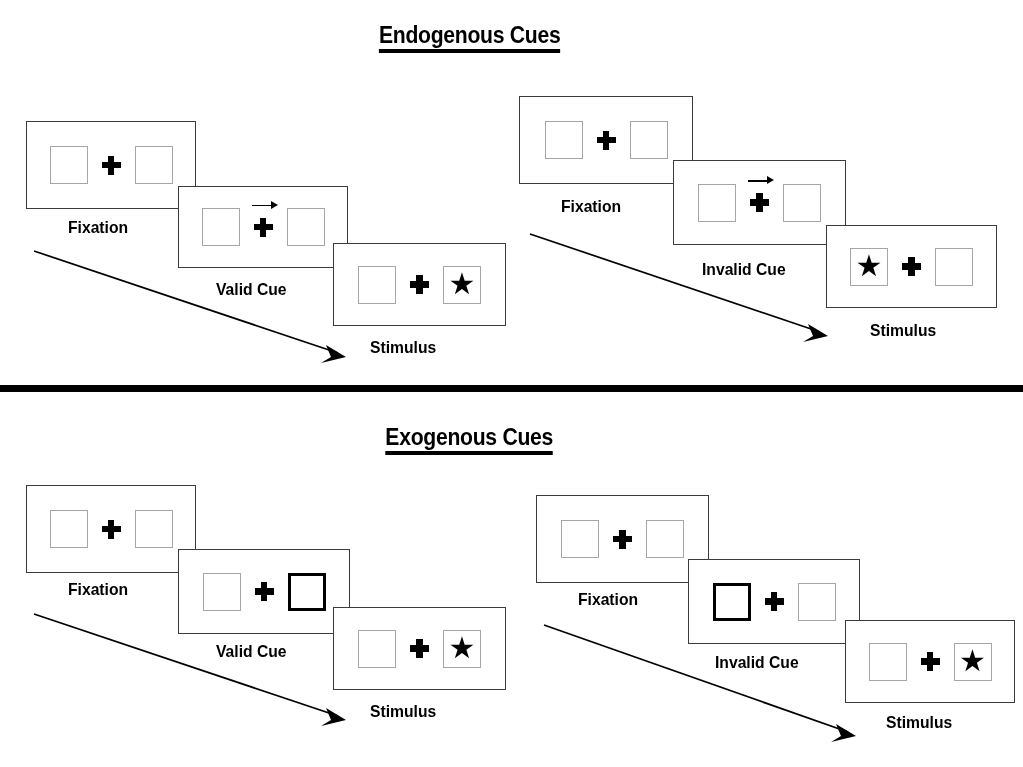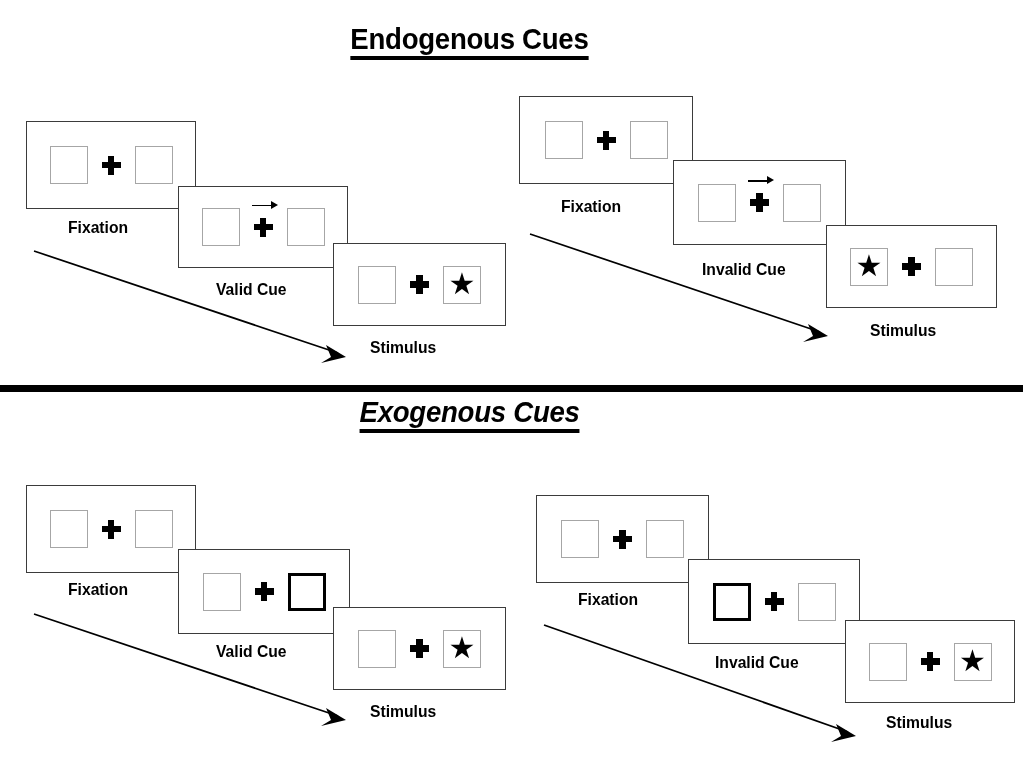--- a/index.html
+++ b/index.html
@@ -16,21 +16,21 @@
     color: #000000;
   }
 
   
   .section-title {
     position: absolute;
     left: 0;
     width: 939px;
     text-align: center;
     font-weight: bold;
-    font-size: 30px;
+    font-size: 23px;
     letter-spacing: -0.3px;
     line-height: 1;
     color: #000;
   }
   .section-title .ttl {
     display: inline-block;
     border-bottom: 4px solid #000;
     padding-bottom: 2px;
     transform: scaleX(0.92);
   }
@@ -277,21 +277,21 @@
   <div class="caption" style="left:870px; top:322px;">Stimulus</div>
 
   <svg class="flow-arrow" style="left:524px; top:228px;" width="320" height="125" viewBox="0 0 320 125">
     <line x1="6" y1="6" x2="296" y2="104" stroke="#000" stroke-width="1.7"></line>
     <polygon points="304,108 284,96 289,108 279,114" fill="#000"></polygon>
   </svg>
 </div>
 
 <div class="divider" style="top:385px;"></div>
 
-<div class="section-title" style="top:397px;font-style:italic;">
+<div class="section-title" style="top:426px;">
   <span class="ttl">Exogenous Cues</span>
 </div>
 
 <div class="quadrant">
 
   <div class="panel" style="left:26px; top:485px; width:170px; height:88px;">
     <div class="panel-inner">
       <div class="box">
         <span class="star hidden">★</span>
       </div>

